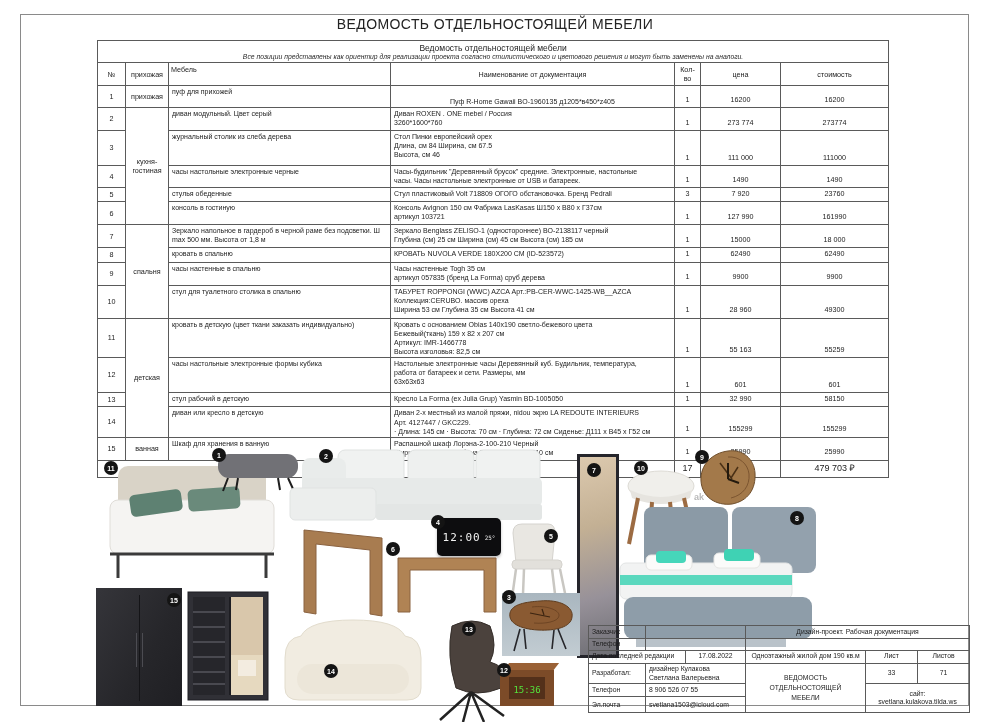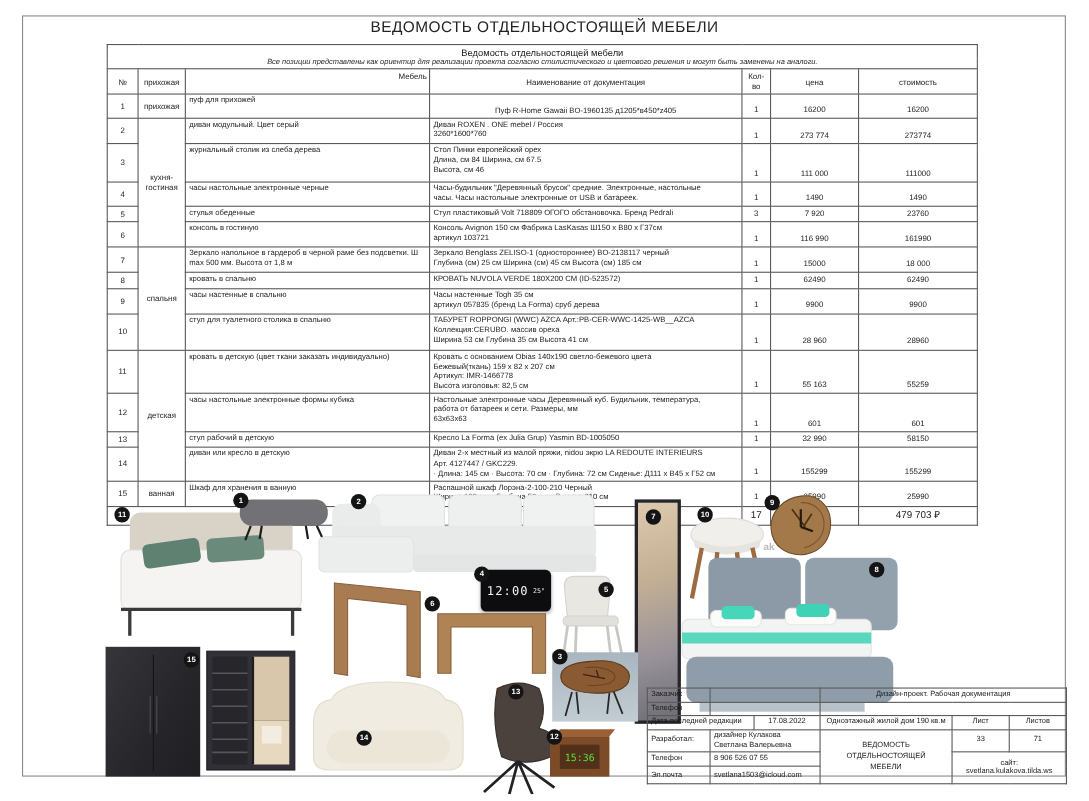--- a/index.html
+++ b/index.html
@@ -11,21 +11,21 @@
   }
   .page-frame { position:absolute; left:20px; top:14px; width:949px; height:692px; border:1px solid #8a8a8a; }
   .doc-title { position:absolute; left:0; right:0; top:16px; text-align:center; font-size:14px; letter-spacing:.4px; color:#222; }
 
   
   table.main { position:absolute; left:97px; top:40px; width:791px; border-collapse:collapse; table-layout:fixed; }
   table.main td, table.main th { border:1px solid #5a5a5a; font-weight:normal; }
   .tbl-subtitle { text-align:center; font-size:8.5px; font-weight:bold; padding:2px 0 0; border-bottom:none !important; }
   .tbl-note { text-align:center; font-size:6.8px; font-style:italic; padding:0 0 2px; border-top:none !important; color:#2a2a2a; }
   thead th { font-size:7.2px; vertical-align:middle; text-align:center; padding:2px; white-space:pre-line; }
-  thead th.h-furn { text-align:right; vertical-align:top; }
+  thead th.h-furn { text-align:left; vertical-align:top; }
   tbody td { font-size:7px; line-height:1.3; vertical-align:top; padding:1px 3px; white-space:pre-line; }
   td.c-num { text-align:center; vertical-align:middle; font-size:7.2px; }
   td.c-room { text-align:center; vertical-align:middle; font-size:7.2px; white-space:pre-line; }
   td.c-qty, td.c-price, td.c-cost { text-align:center; vertical-align:bottom; padding-bottom:3px; font-size:7.2px; }
   td.ctr { text-align:center; vertical-align:bottom; }
   tr.total-row td { font-size:9px; vertical-align:middle; height:17px; }
   td.t-label { text-align:center; letter-spacing:.5px; }
   td.t-cost { text-align:center; font-weight:bold; font-size:7.8px; }
   td.t-qty { text-align:center; font-size:7.4px; }
 
@@ -140,21 +140,21 @@
         <td class="c-qty">3</td>
         <td class="c-price">7 920</td>
         <td class="c-cost">23760</td>
       </tr>
       <tr style="height: 23px;">
         <td class="c-num">6</td>
         <td class="c-furn">консоль в гостиную</td>
         <td class="c-name">Консоль Avignon 150 см Фабрика LasKasas Ш150 х В80 х Г37см
 артикул 103721</td>
         <td class="c-qty">1</td>
-        <td class="c-price">116 990</td>
+        <td class="c-price">127 990</td>
         <td class="c-cost">161990</td>
       </tr>
       <tr style="height: 23px;">
         <td class="c-num">7</td>
         <td class="c-room" rowspan="4">спальня</td>
         <td class="c-furn">Зеркало напольное в гардероб в черной раме без подсветки. Ш
 max 500 мм. Высота от 1,8 м</td>
         <td class="c-name">Зеркало Benglass ZELISO-1 (одностороннее) BO-2138117 черный
 Глубина (см) 25 см  Ширина (см) 45 см  Высота (см) 185 см</td>
         <td class="c-qty">1</td>
@@ -179,21 +179,21 @@
         <td class="c-cost">9900</td>
       </tr>
       <tr style="height: 33px;">
         <td class="c-num">10</td>
         <td class="c-furn">стул для туалетного столика в спальню</td>
         <td class="c-name">ТАБУРЕТ ROPPONGI (WWC) AZCA Арт.:PB-CER-WWC-1425-WB__AZCA
 Коллекция:CERUBO. массив ореха
 Ширина 53 см Глубина 35 см Высота 41 см</td>
         <td class="c-qty">1</td>
         <td class="c-price">28 960</td>
-        <td class="c-cost">28960</td>
+        <td class="c-cost">49300</td>
       </tr>
       <tr style="height: 34px;">
         <td class="c-num">11</td>
         <td class="c-room" rowspan="4">детская</td>
         <td class="c-furn">кровать в детскую (цвет ткани заказать индивидуально)</td>
         <td class="c-name">Кровать с основанием Obias 140x190 светло-бежевого цвета
 Бежевый(ткань) 159 x 82 x 207 см
 Артикул: IMR-1466778
 Высота изголовья: 82,5 см</td>
         <td class="c-qty">1</td>

